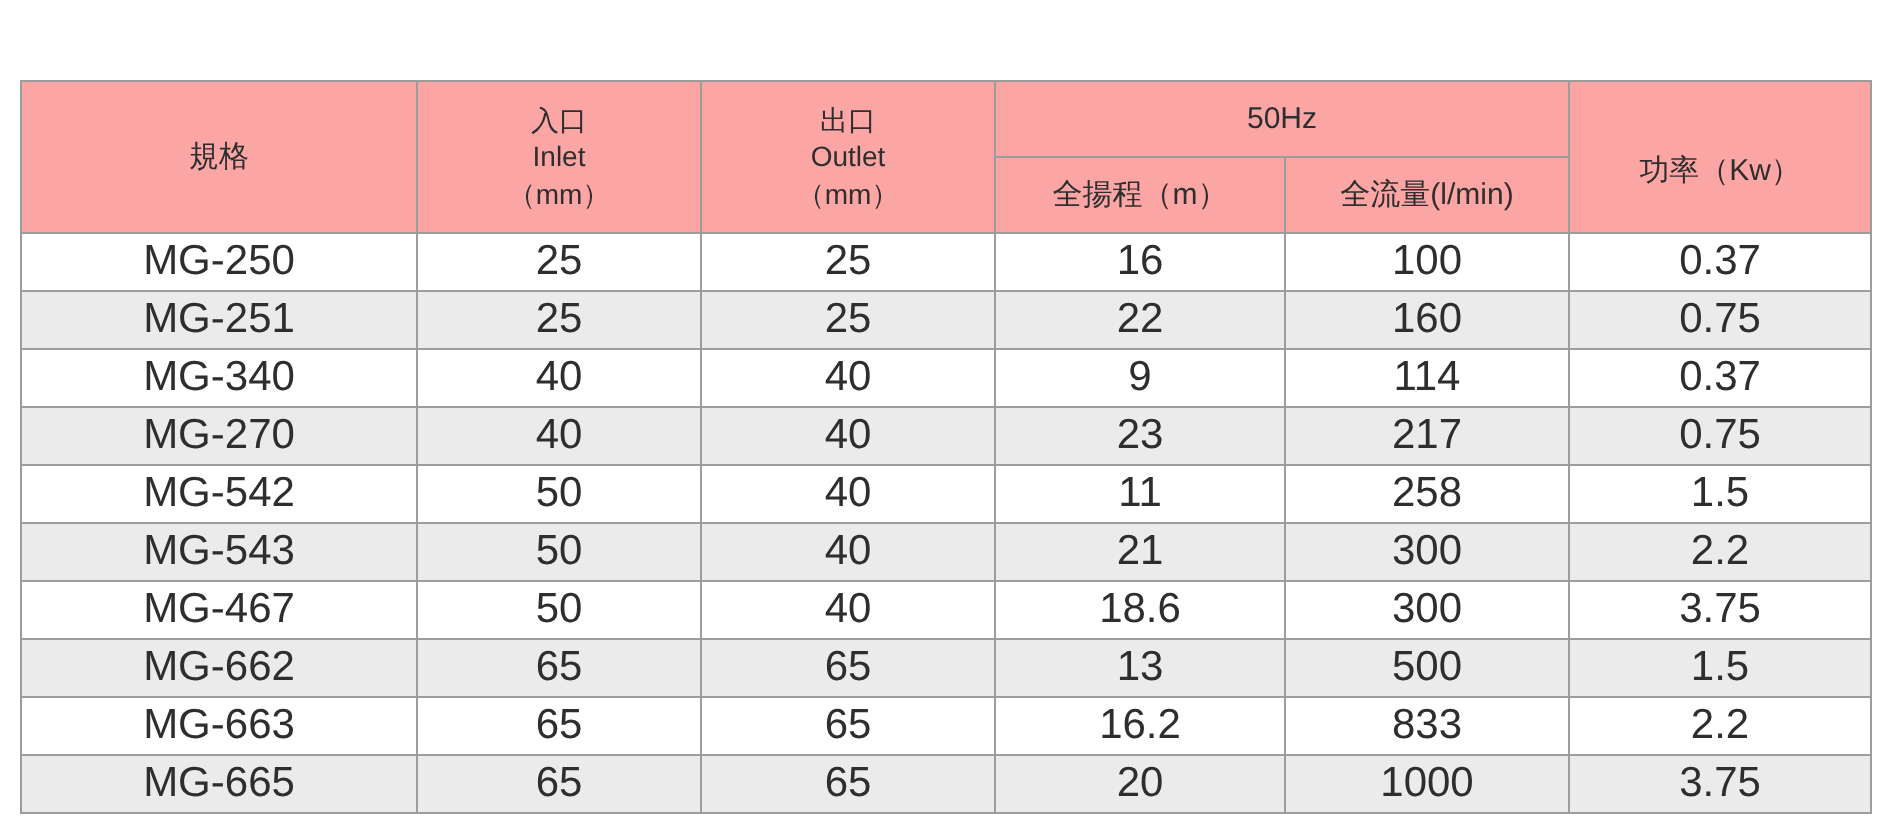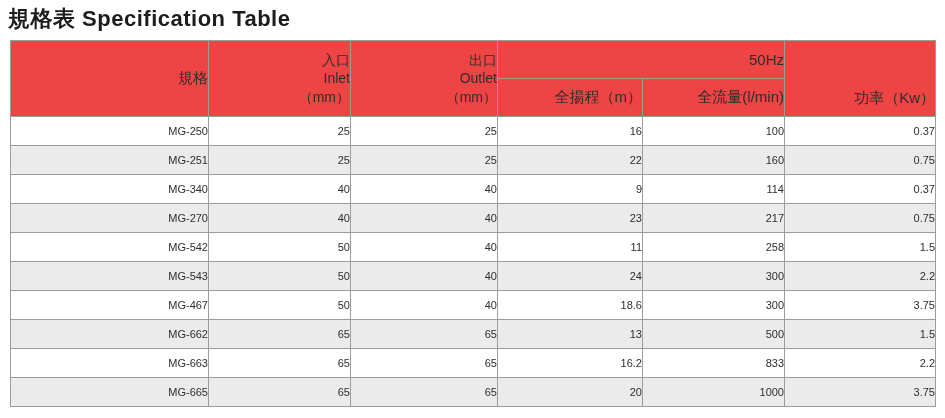--- a/index.html
+++ b/index.html
@@ -38,50 +38,47 @@
     width: 925px;
   }
   .spec-table th, .spec-table td {
     border: 1px solid #9c9c9c;
     text-align: center;
     vertical-align: middle;
     padding: 0;
     overflow: hidden;
   }
   .spec-table thead th {
-    background: #ef4444;
+    background: #fca5a5;
     font-weight: normal;
     font-size: 15px;
     color: #2e2e2e;
-    text-align: right;
   }
   .spec-table thead .row-top th { height: 37px; }
   .spec-table thead .row-sub th { height: 37px; }
   .spec-table th.multiline { line-height: 1.3; font-size: 14px; }
   .spec-table th.multiline span { display: block; }
   .spec-table th.power-head {
     vertical-align: bottom;
-    padding-bottom: 8px;
+    padding-bottom: 21px;
   }
   .spec-table tbody td {
     height: 28px;
-    font-size: 11px;
+    font-size: 21px;
     background: #ffffff;
-    text-align: right;
   }
   .spec-table tbody tr:nth-child(even) td {
     background: #ebebeb;
   }
 </style>
 </head>
 <body>
 
 <div class="page">
 
-  <div class="page-title">規格表 Specification Table</div>
 
   <table class="spec-table">
     <colgroup>
       <col style="width:198px">
       <col style="width:142px">
       <col style="width:147px">
       <col style="width:145px">
       <col style="width:142px">
       <col style="width:151px">
     </colgroup>
@@ -144,21 +141,21 @@
         <td>50</td>
         <td>40</td>
         <td>11</td>
         <td>258</td>
         <td>1.5</td>
       </tr>
       <tr>
         <td>MG-543</td>
         <td>50</td>
         <td>40</td>
-        <td>24</td>
+        <td>21</td>
         <td>300</td>
         <td>2.2</td>
       </tr>
       <tr>
         <td>MG-467</td>
         <td>50</td>
         <td>40</td>
         <td>18.6</td>
         <td>300</td>
         <td>3.75</td>

